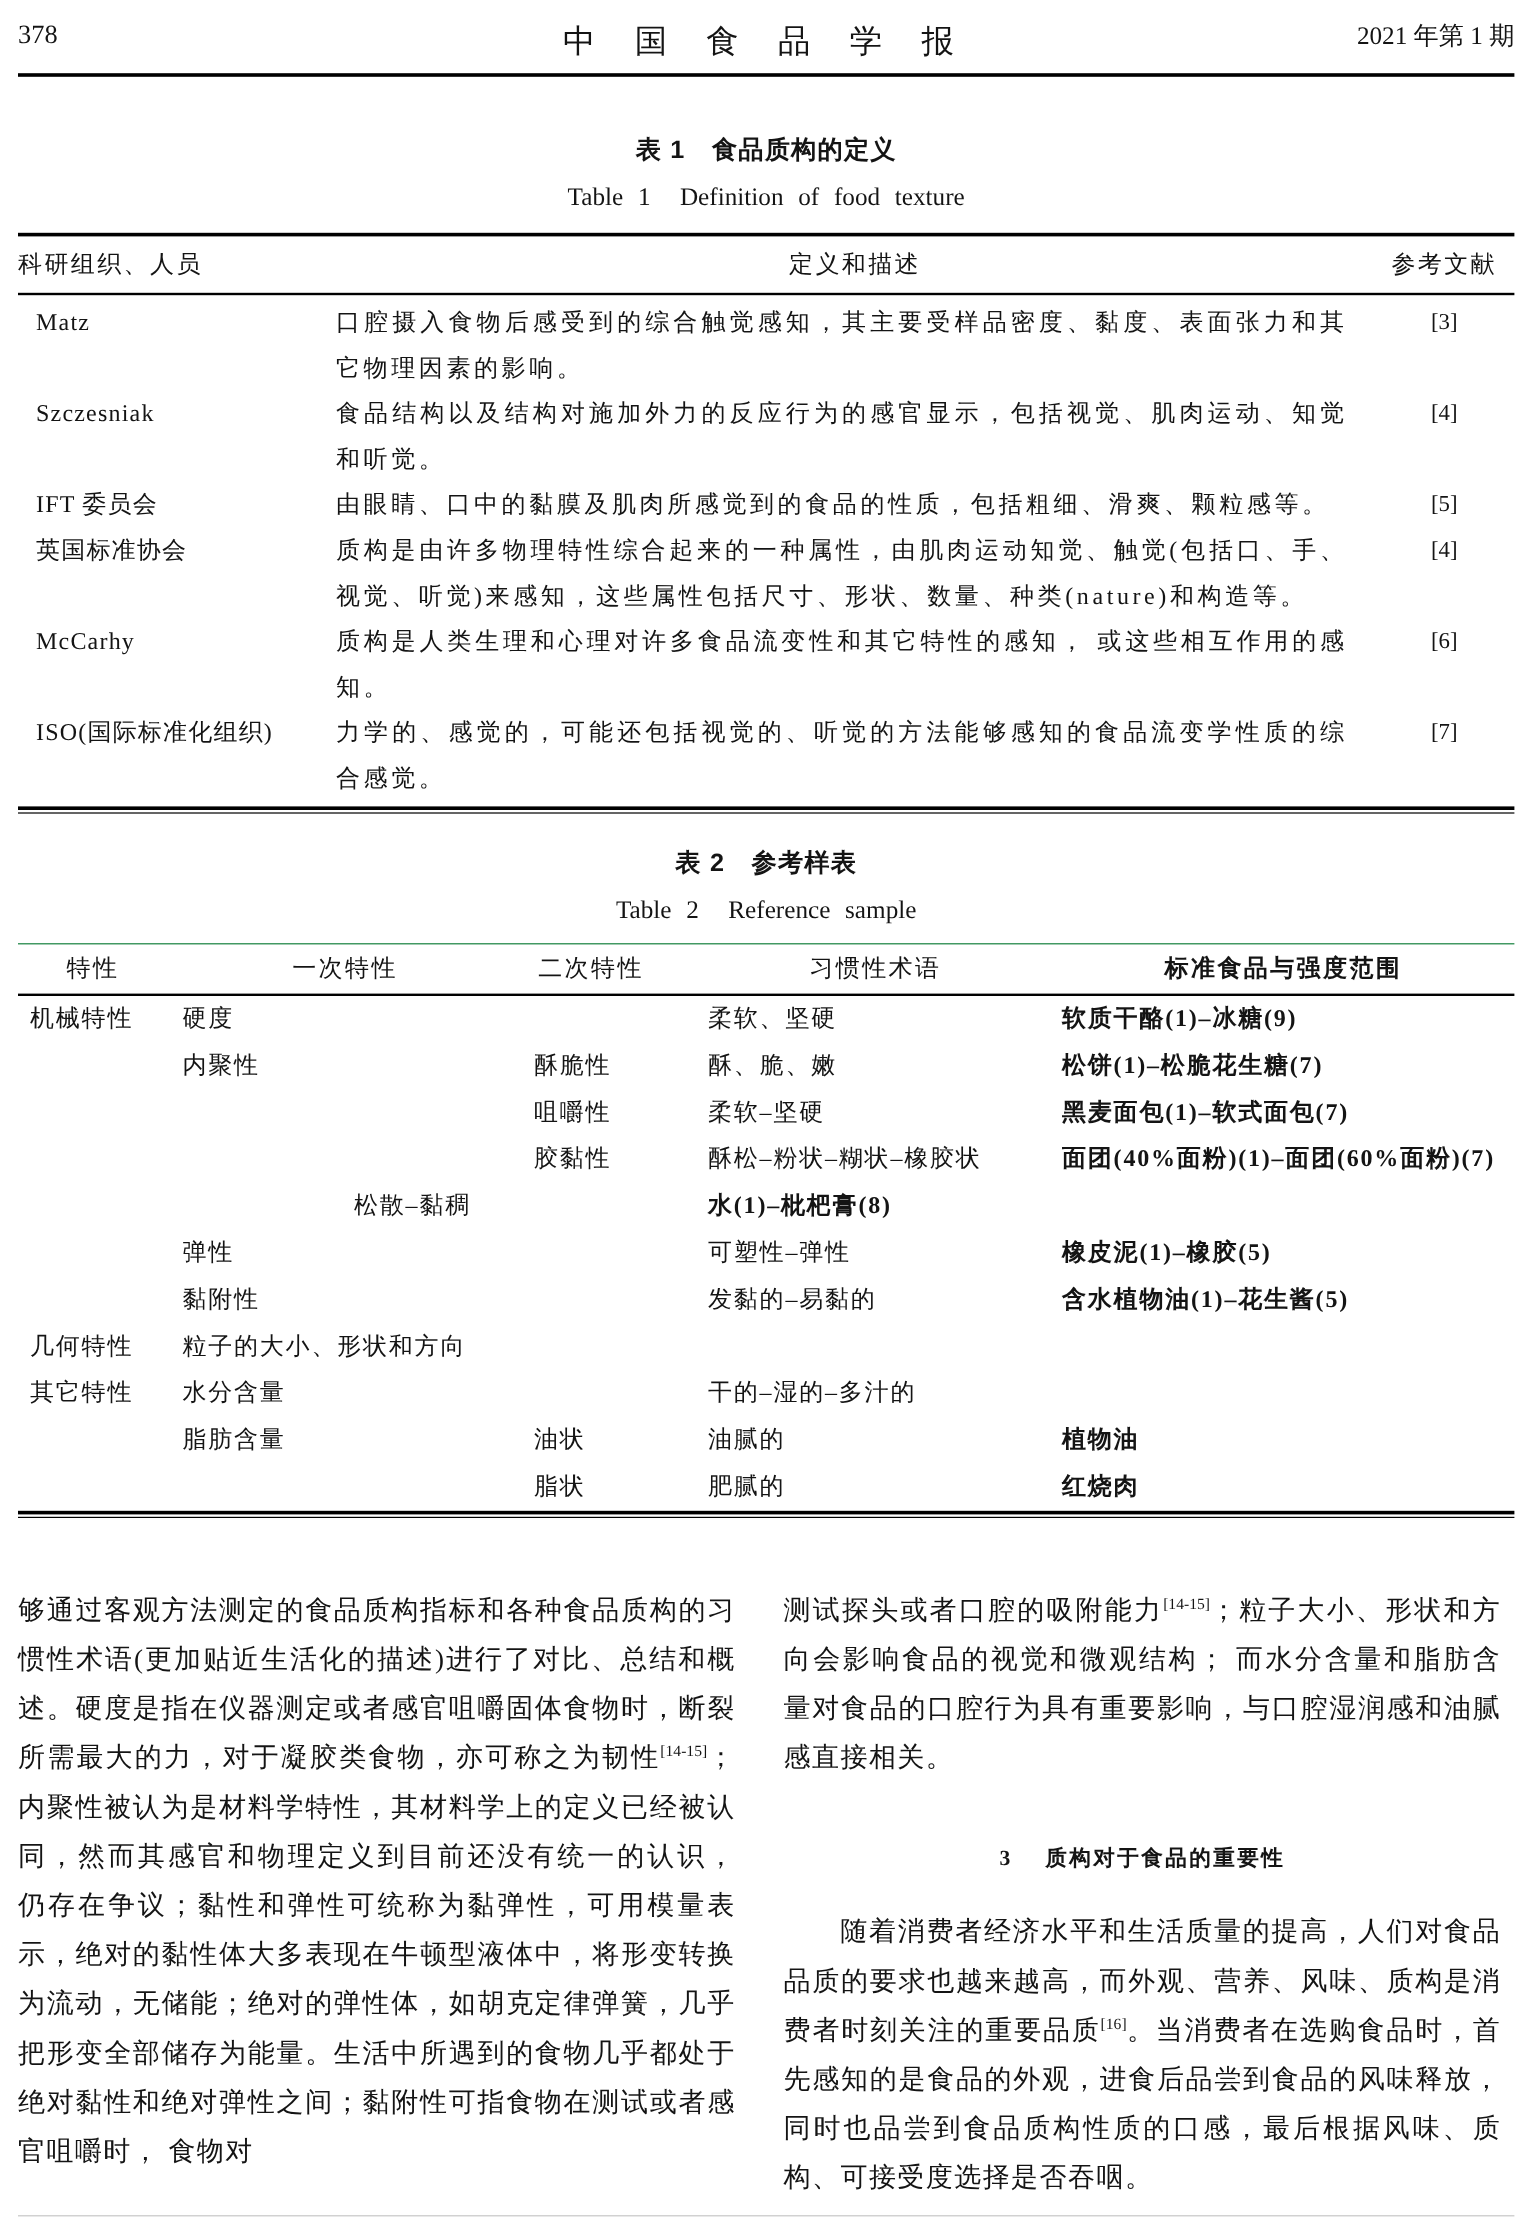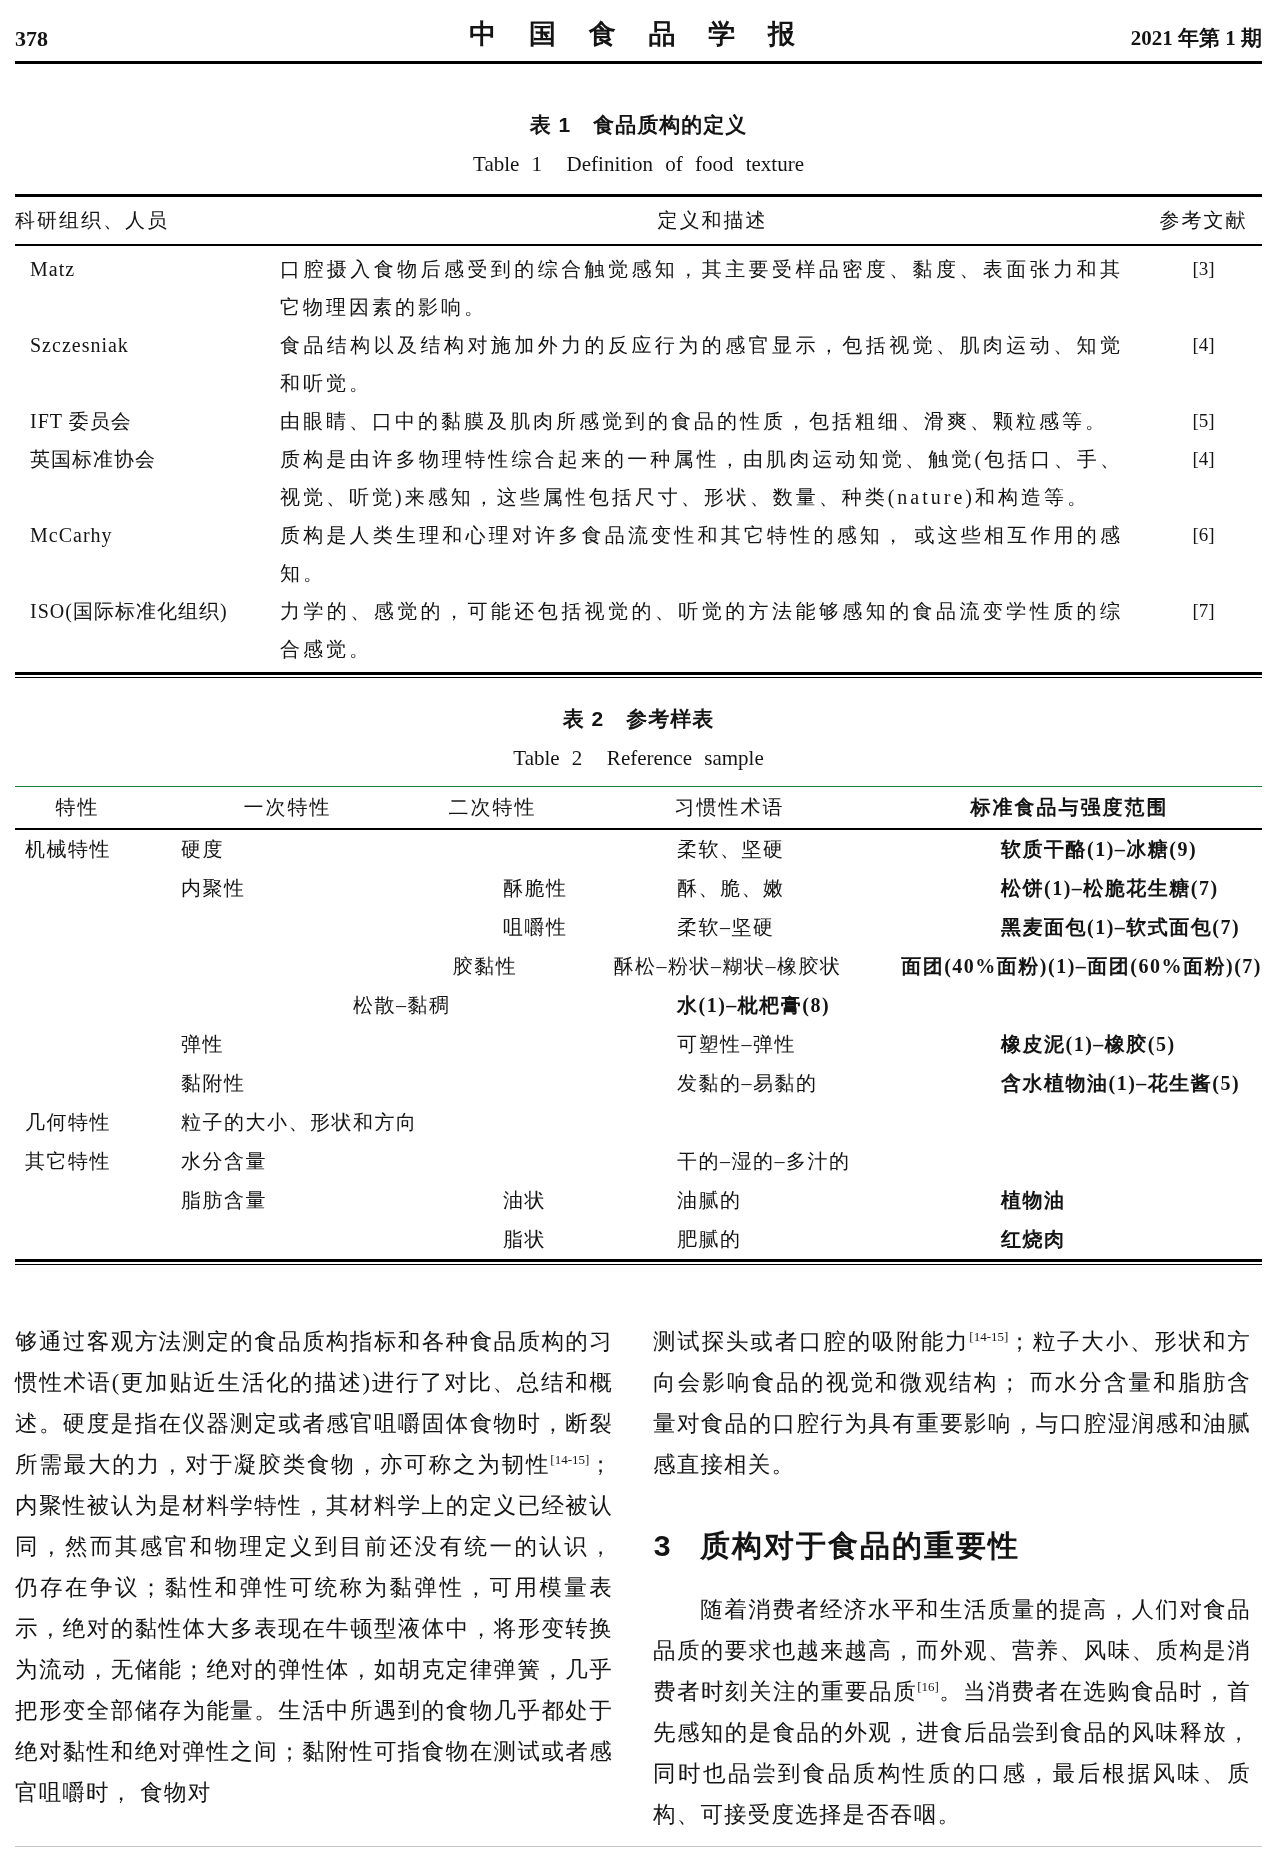--- a/index.html
+++ b/index.html
@@ -6,21 +6,21 @@
   .page {
     position:relative;
     width:1277px; height:1853px;
     background:#fff;
     color:#141414;
     font-family:"Liberation Serif", serif;
     overflow:hidden;
     box-sizing:border-box;
   }
   
-  .masthead { display:flex; align-items:flex-end; padding:16px 15px 0 15px;font-weight:bold; }
+  .masthead { display:flex; padding:16px 15px 0 15px; }
   .pageno  { width:220px; font-size:22px; }
   .jtitle  { flex:1; text-align:center; font-size:27px; letter-spacing:13px; white-space:pre; }
   .issue   { width:220px; text-align:right; font-size:21px; white-space:pre; }
   .head-rule { margin:9px 15px 0 15px; border-top:3px solid #000; }
 
   
   .caption-zh {
     margin-top:47px; text-align:center;
     font-family:"Liberation Sans", sans-serif;
     font-weight:bold; font-size:21px; white-space:pre-wrap; letter-spacing:1px;
@@ -45,40 +45,40 @@
             font-size:20px; line-height:38px; letter-spacing:1px; }
   .t1-def { flex:1; box-sizing:border-box; padding-right:22px;
             font-size:20px; line-height:38px; letter-spacing:3px; text-align:justify; }
   .t1-ref { width:117px; text-align:center; font-size:19px; line-height:38px; }
 
   
   .t2 { margin:15px 15px 0 15px; border-top:1px solid #15803d; }
   .t2-head { display:flex; height:41px; line-height:41px; border-bottom:2px solid #000;
              font-size:20px; letter-spacing:2px; text-align:center; }
   .t2-row  { display:flex; height:39px; line-height:39px; font-size:20px;
-             letter-spacing:1.5px; white-space:nowrap;gap:29px; }
+             letter-spacing:1.5px; white-space:nowrap; }
   .c1 { width:125px; box-sizing:border-box; }
   .c2 { width:295px; box-sizing:border-box; }
   .c3 { width:115px; box-sizing:border-box; }
   .c4 { width:295px; box-sizing:border-box;margin-left:32px; }
   .c5 { flex:1;      box-sizing:border-box;font-weight:bold; }
   .t2-row .c1 { padding-left:10px; }
   .t2-row .c2 { padding-left:12px; }
   .t2-row .c3 { padding-left:10px; }
   .t2-row .c4 { padding-left:8px; }
   .t2-row .c5 { padding-left:8px; }
 
   
   .body-cols { display:flex; gap:40px; margin:56px 15px 0 15px; }
   .col { width:598px; box-sizing:border-box; font-size:22.5px; line-height:41px;
          letter-spacing:1.2px; text-align:justify; }
   .col p { margin:0; }
   sup { font-size:13px; letter-spacing:0; line-height:0; }
-  .sec-head { font-family:Liberation Mono, monospace; font-weight:bold;
-              font-size:30px; letter-spacing:2px; margin:43px 0 20px 0; text-align:left; }
+  .sec-head { font-family:Liberation Serif, serif; font-weight:bold;
+              font-size:18px; letter-spacing:2px; margin:43px 0 20px 0; text-align:center; }
   .sec-no { margin-right:27px; }
   .p-indent { text-indent:2.1em; }
 
   .bottom-artifact { position:absolute; left:15px; right:15px; bottom:6px;
                      border-top:1px solid #c6c6c6; }
 </style>
 </head>
 <body>
 
 <div class="page">

